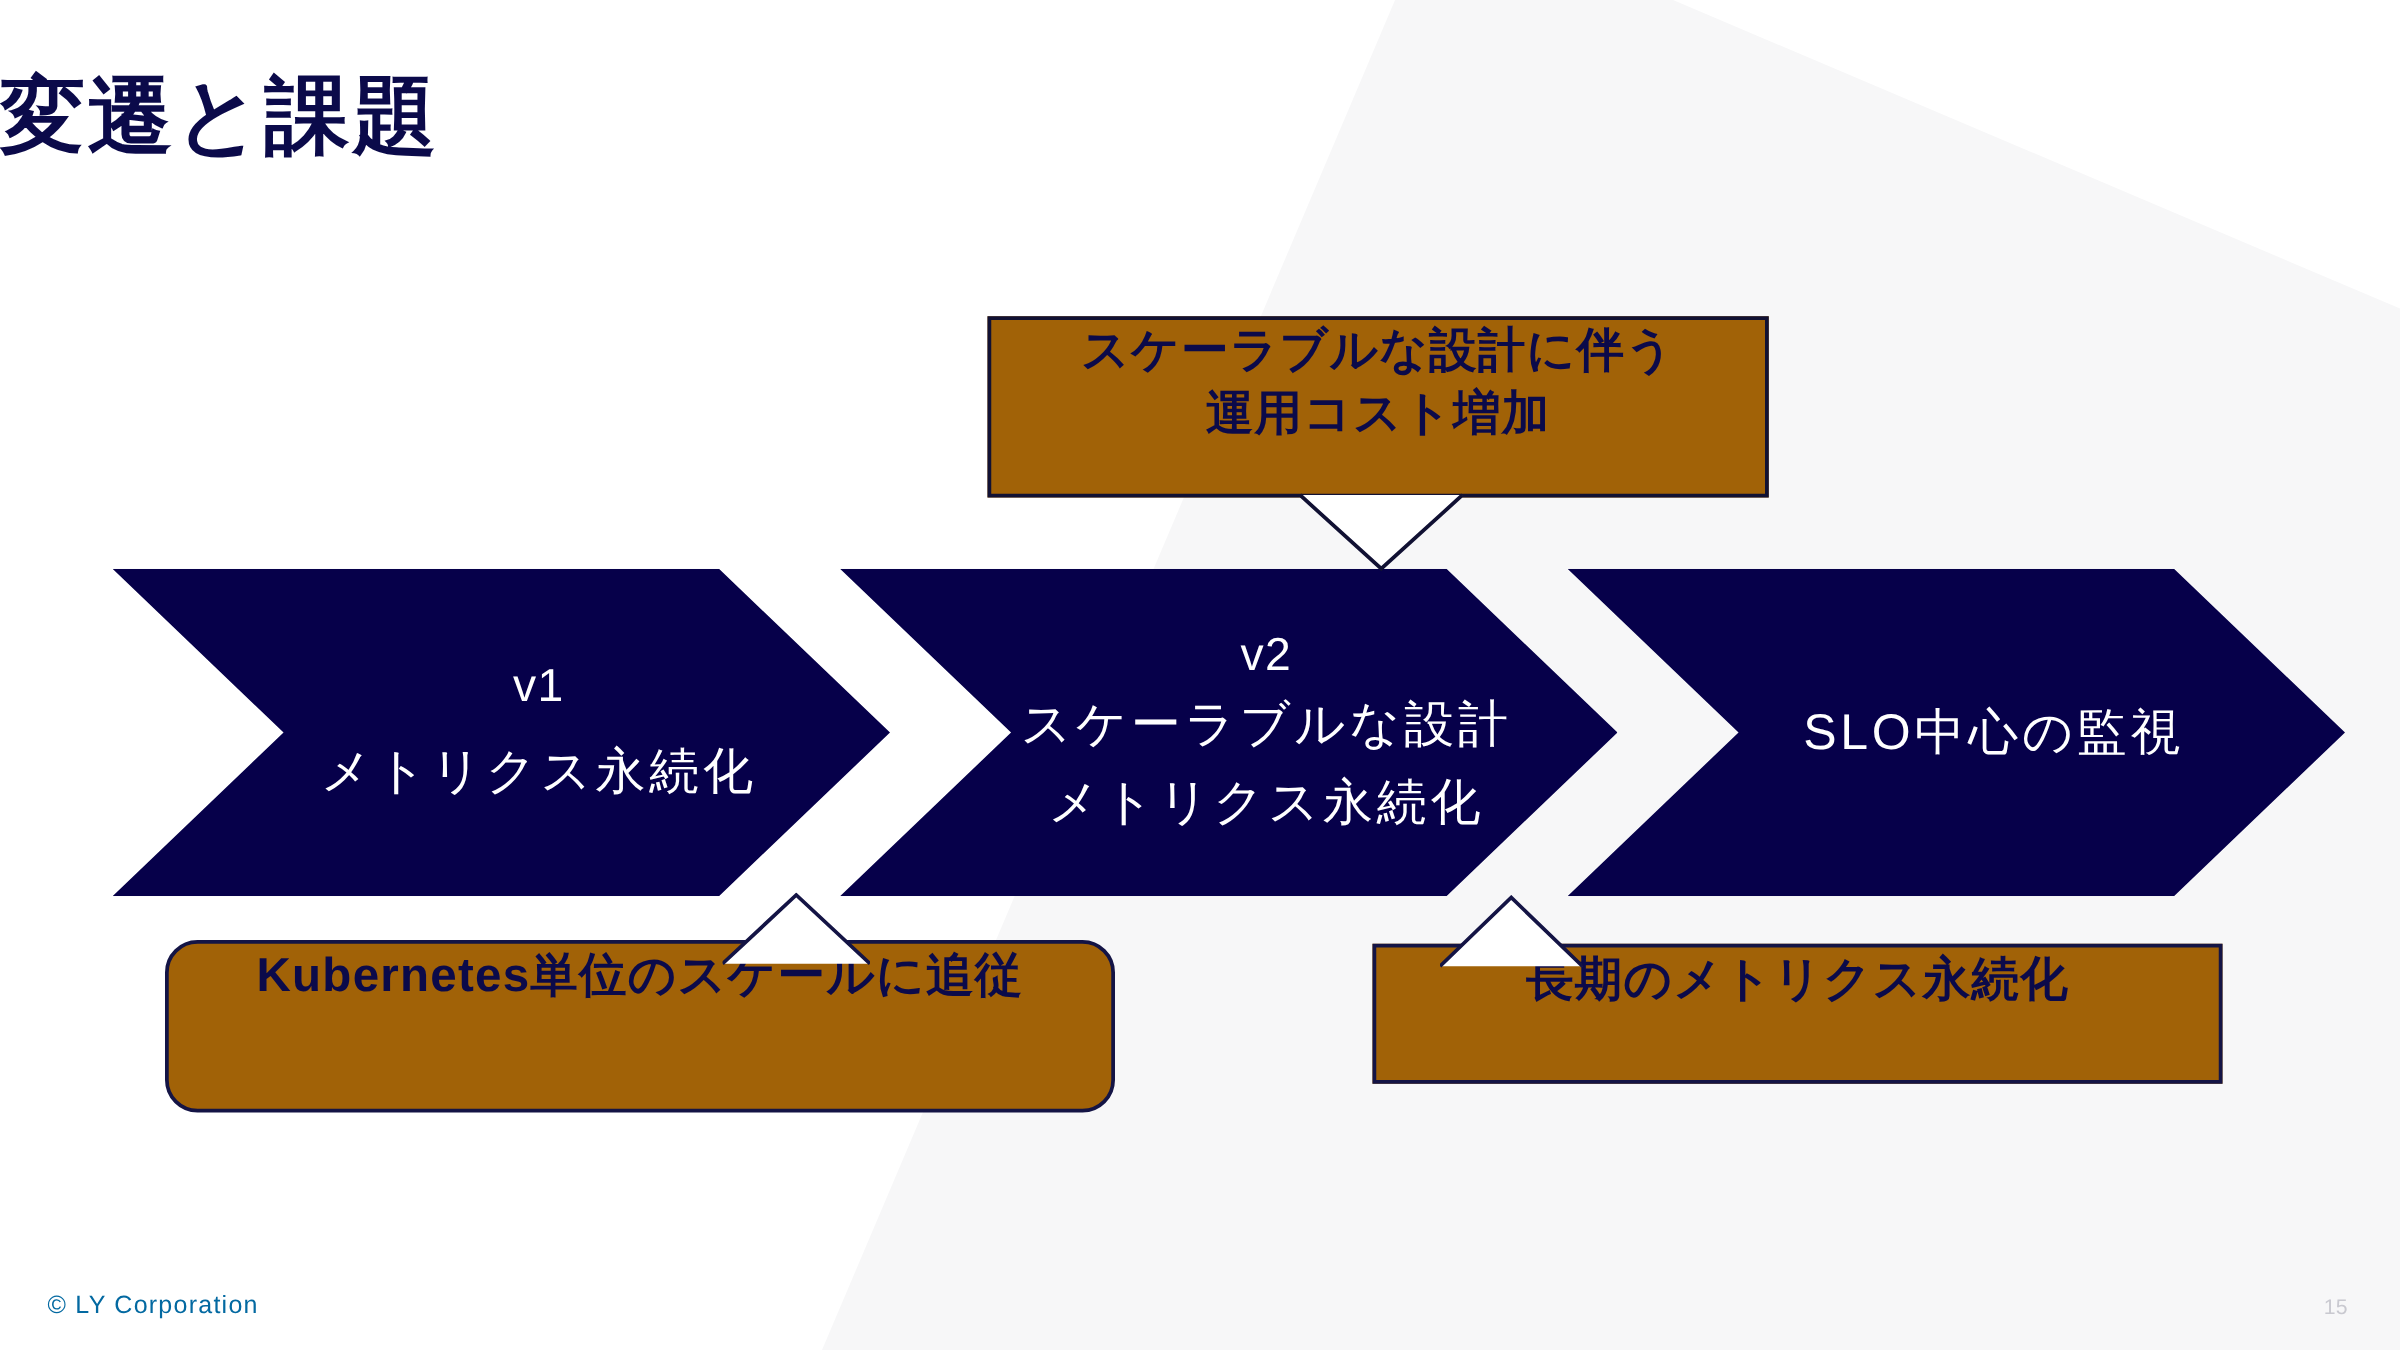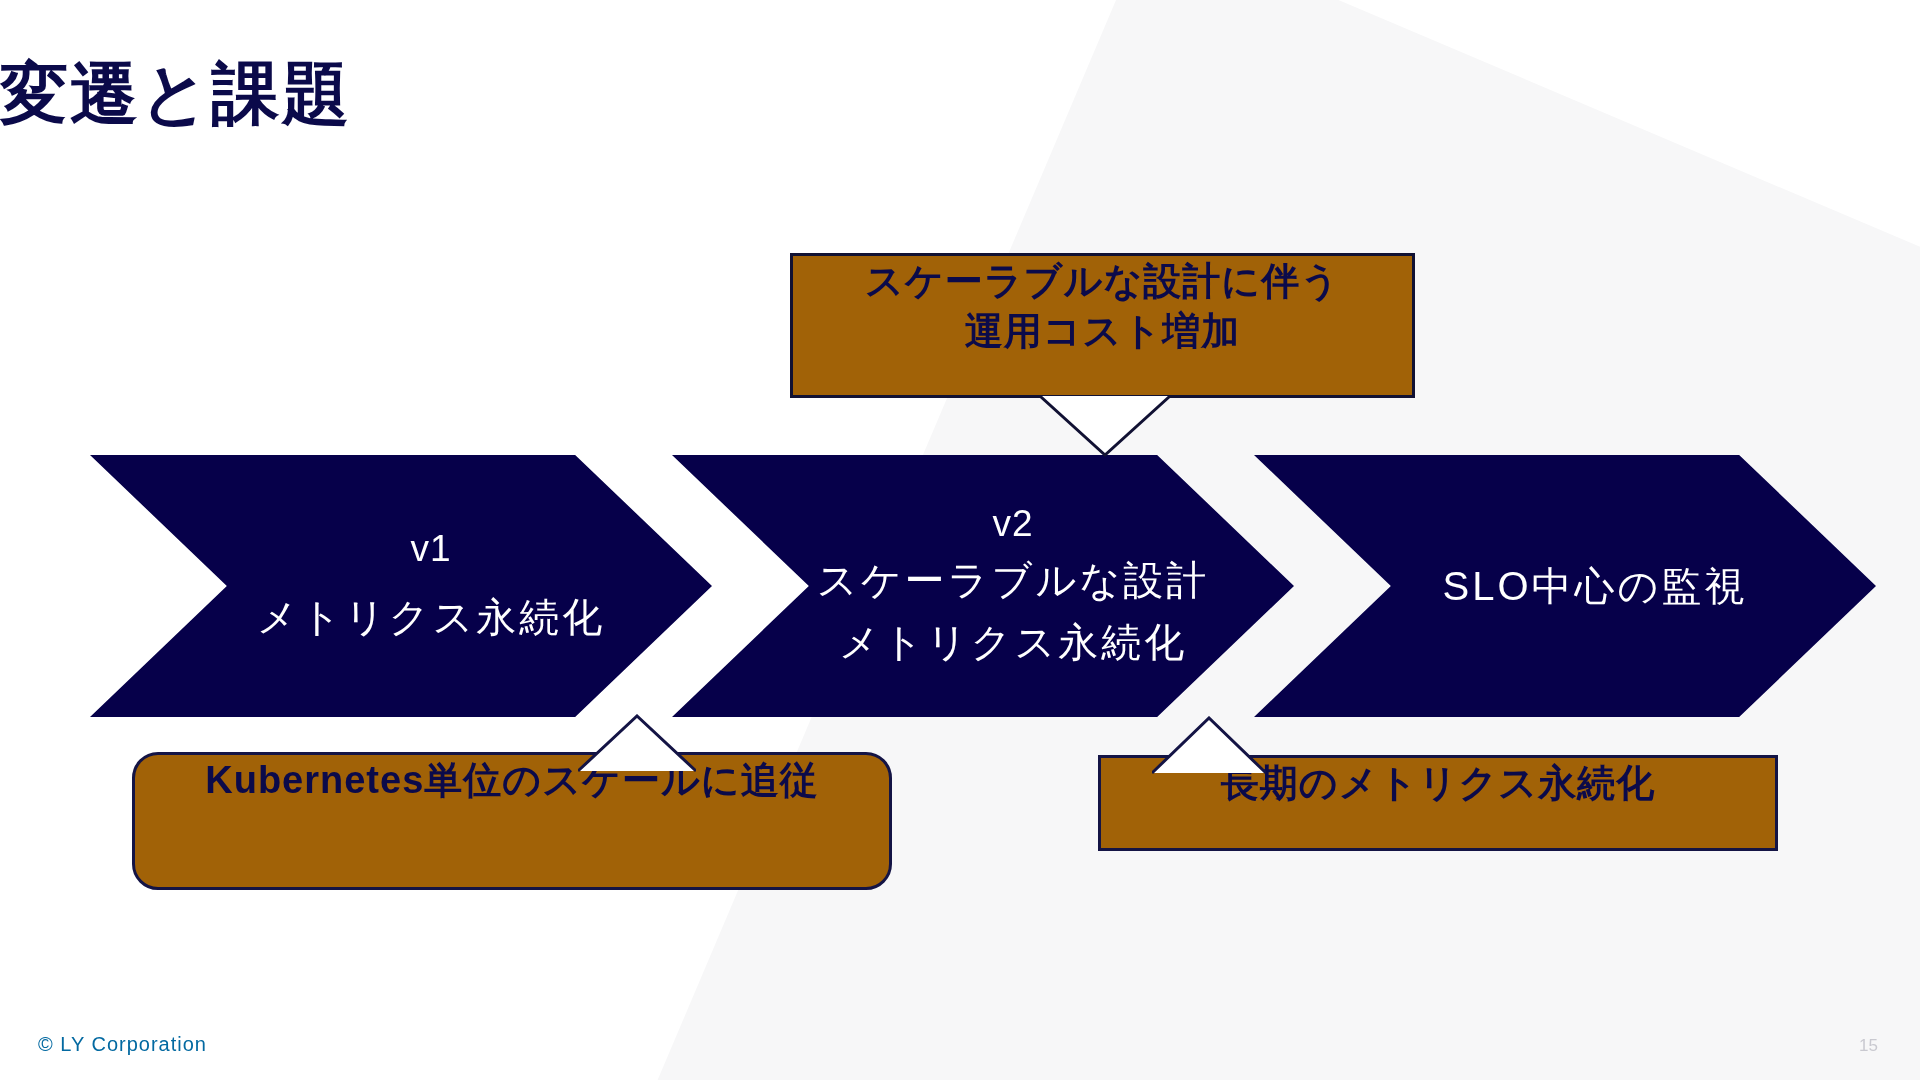--- a/index.html
+++ b/index.html
@@ -130,21 +130,21 @@
     height: 138px;
     font-size: 38px;
     letter-spacing: 1px;
     border-color: #141445;
     border-radius: 26px;
   }
   .callout-br {
     left: 1098px;
     top: 755px;
     width: 680px;
-    height: 96px;
+    height: 112px;
     font-size: 38px;
     letter-spacing: 1px;
     border-color: #141445;
   }
 
   
   .tail {
     position: absolute;
     z-index: 7;
     pointer-events: none;

